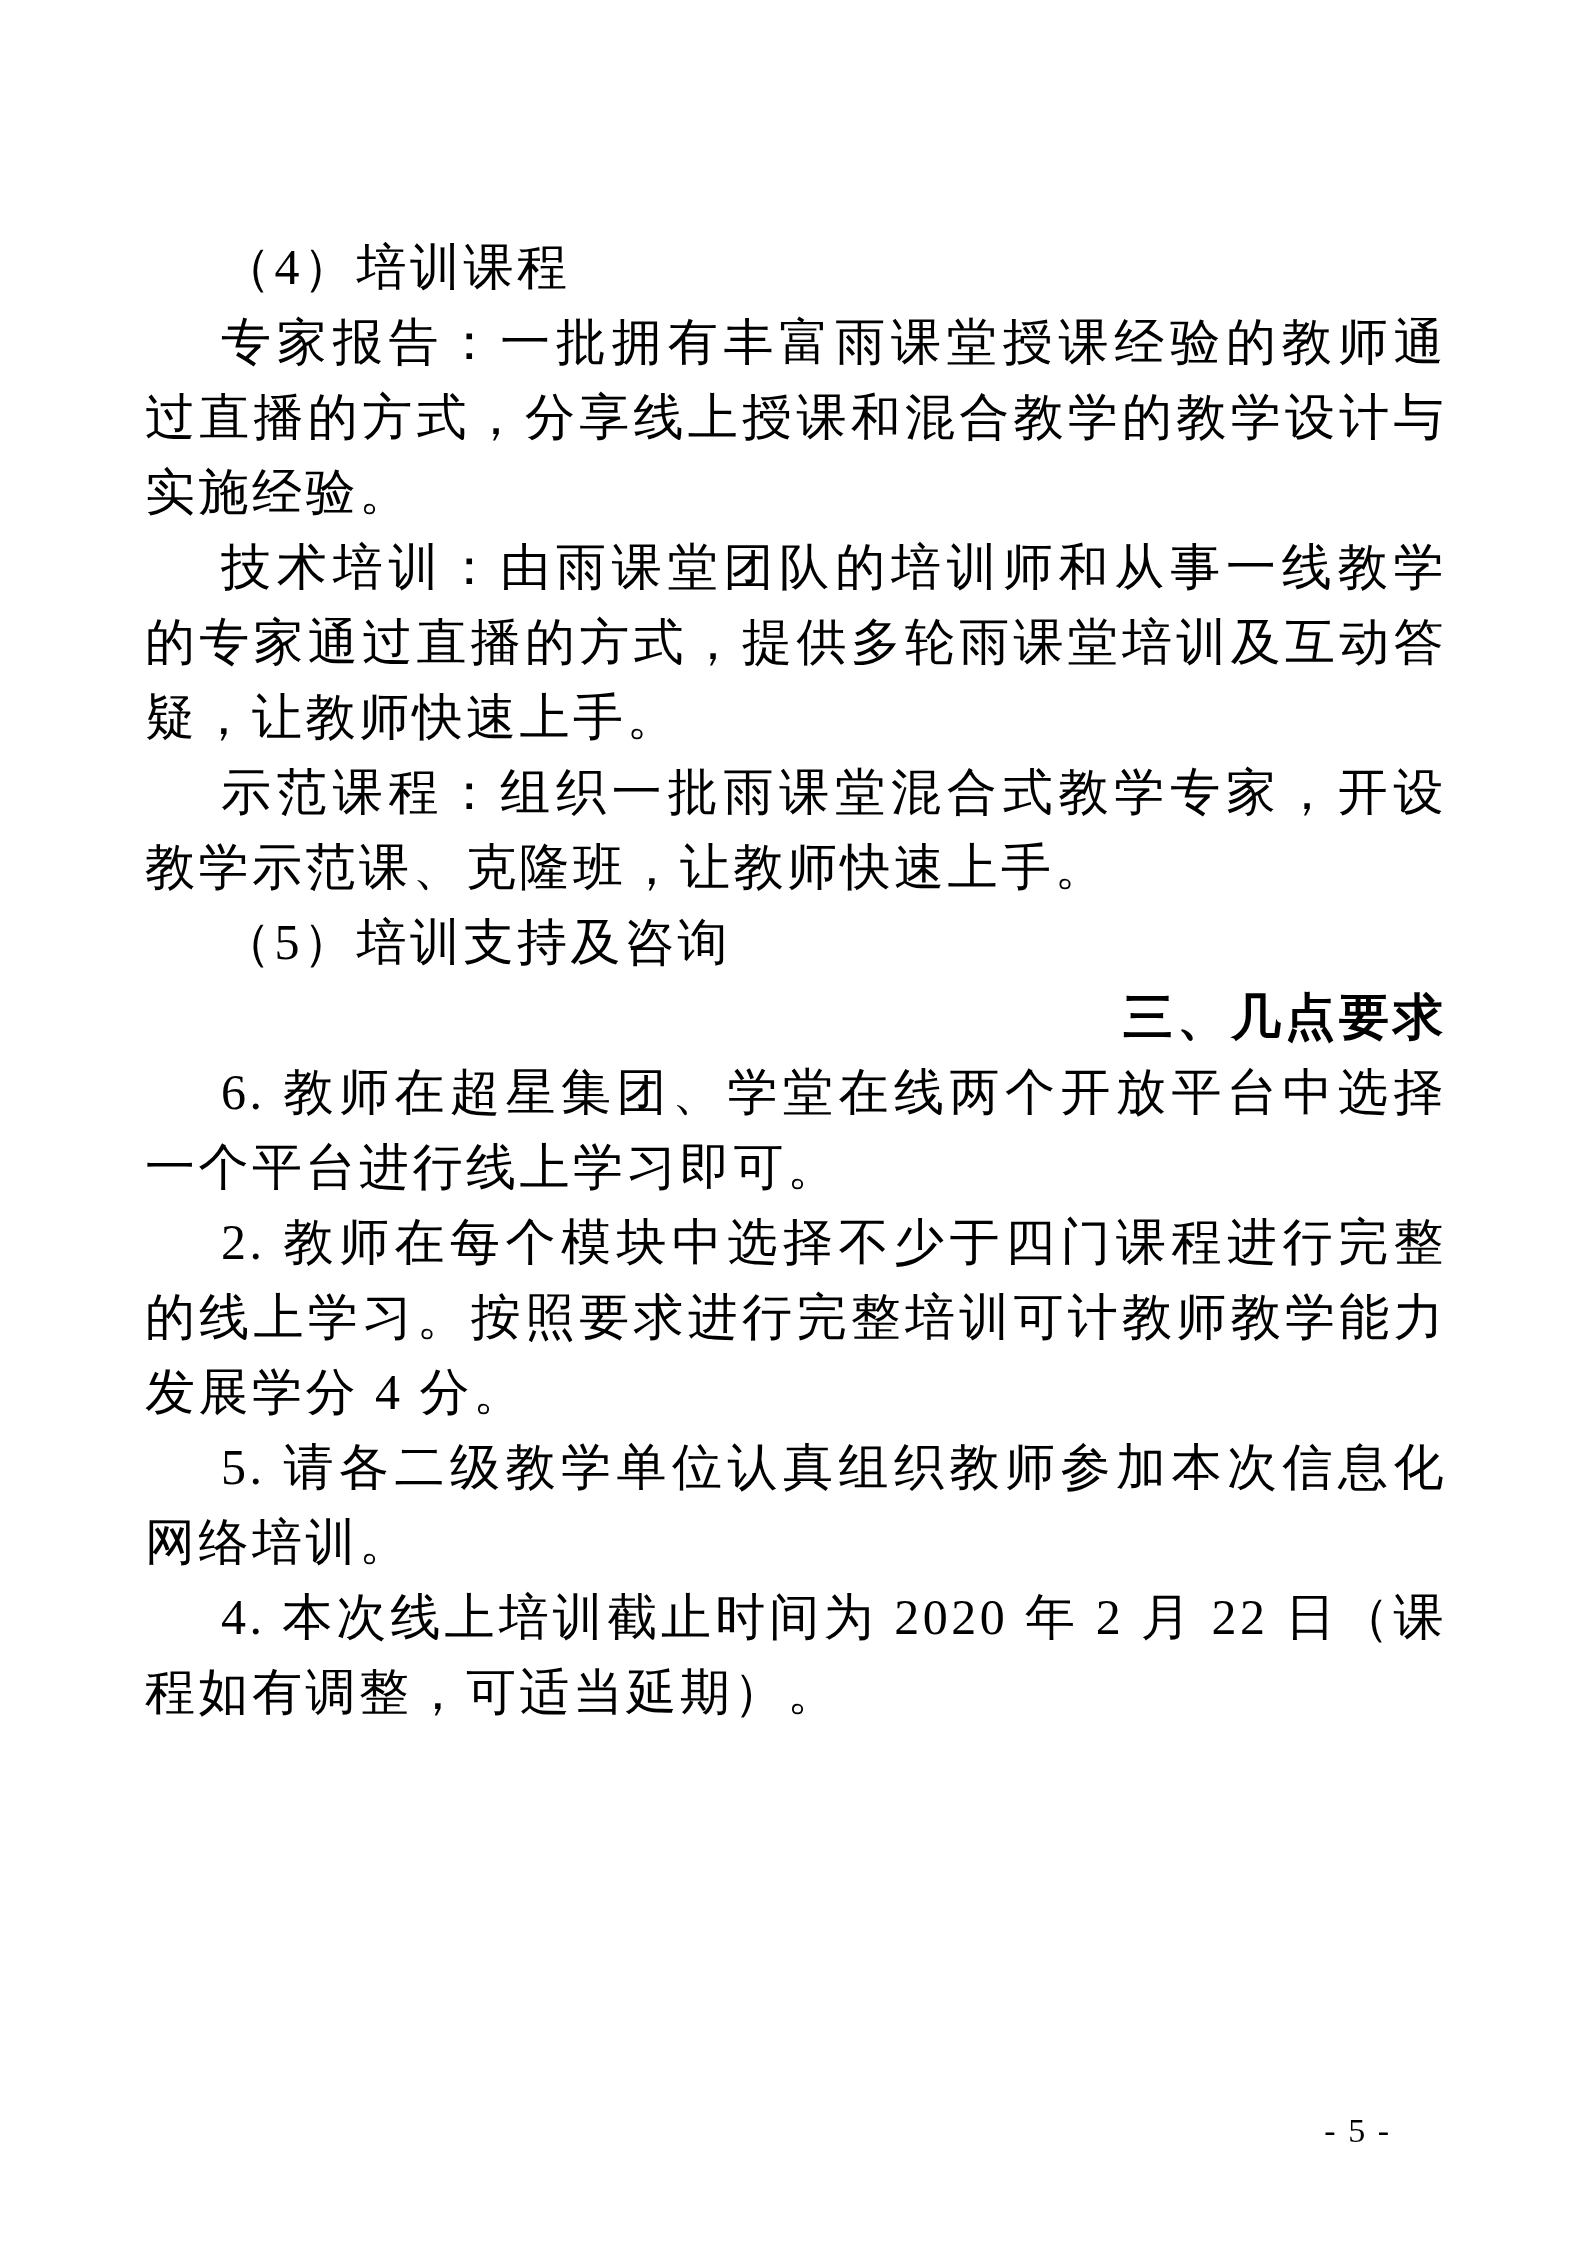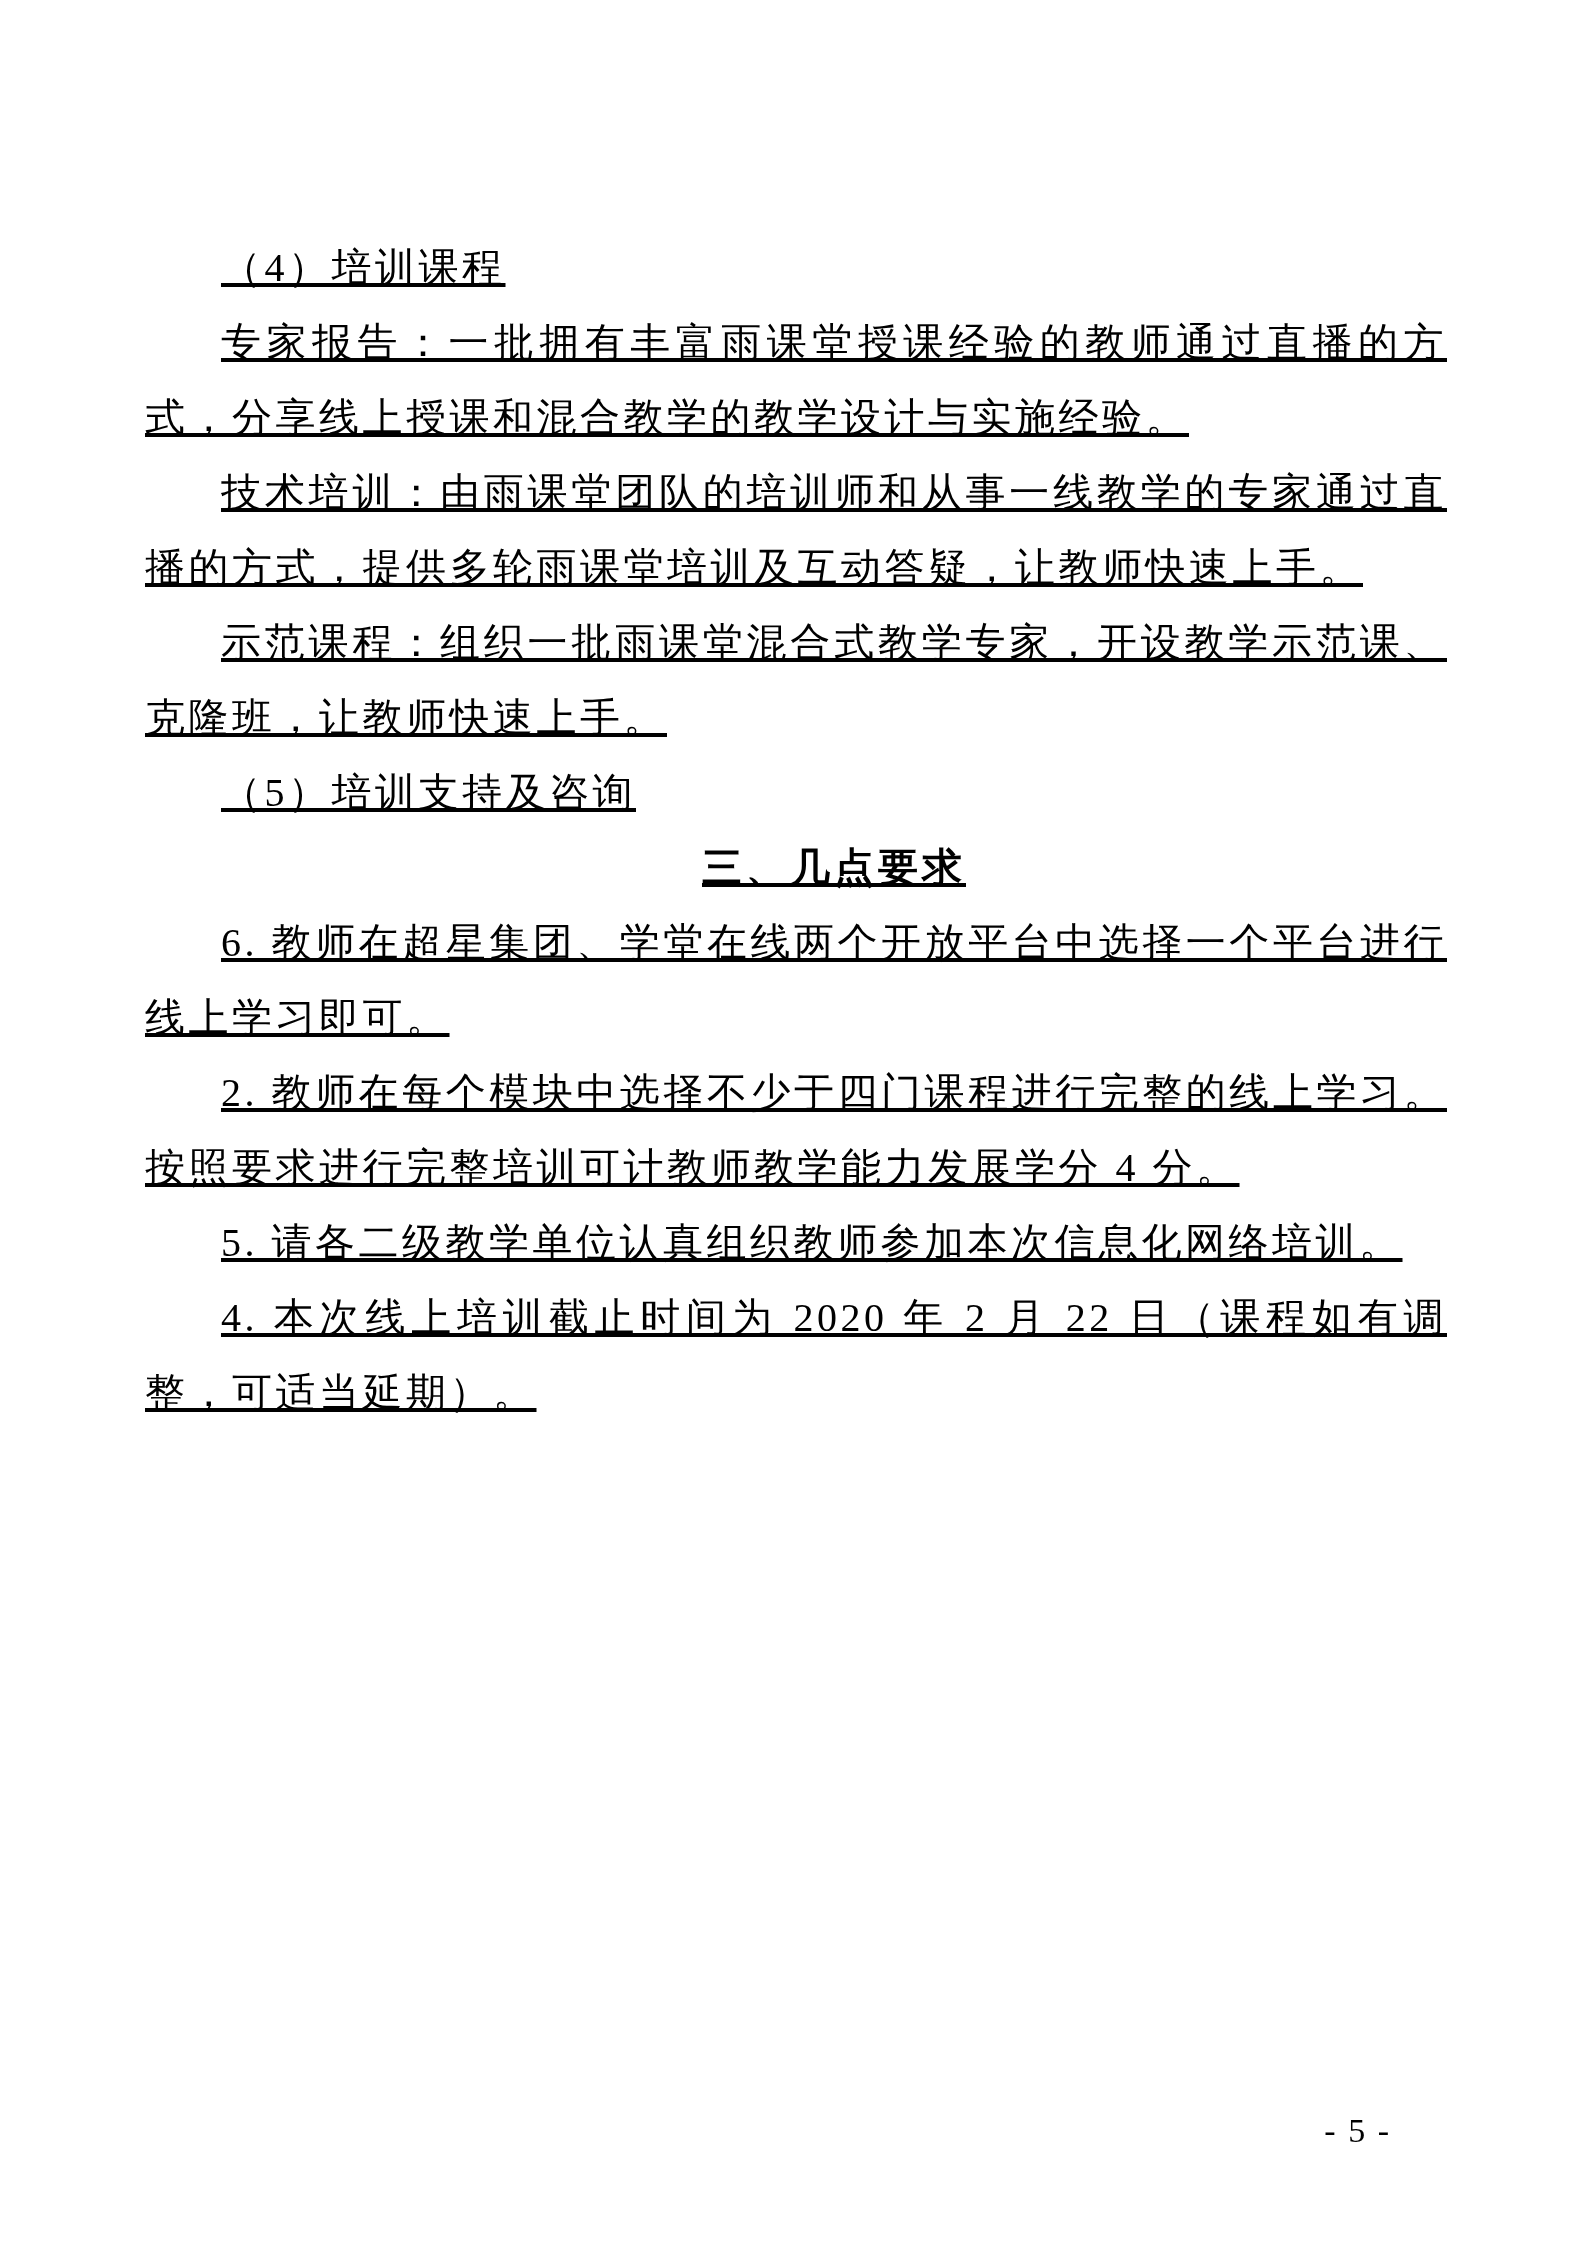--- a/index.html
+++ b/index.html
@@ -17,33 +17,32 @@
     overflow: hidden;
   }
   .content {
     position: absolute;
     left: 145px;
     top: 230px;
     width: 1302px;
   }
   .para {
     margin: 0;
-    font-size: 40px;
+    font-size: 50px;
     line-height: 75px;
     letter-spacing: 3.5px;
     text-align: justify;
     text-indent: 76px;
     white-space: normal;
     word-break: normal;
-    text-decoration: underline;
   }
   .para.heading {
     font-family: "Liberation Sans", "DejaVu Sans", sans-serif;
     font-weight: bold;
-    text-align: center;
+    text-align: right;
     letter-spacing: 4px;
   }
   .footer-page-number {
     position: absolute;
     top: 2112px;
     right: 196px;
     font-size: 34px;
     letter-spacing: 2px;
     font-family: "Liberation Serif", "DejaVu Serif", serif;
     color: #000000;

